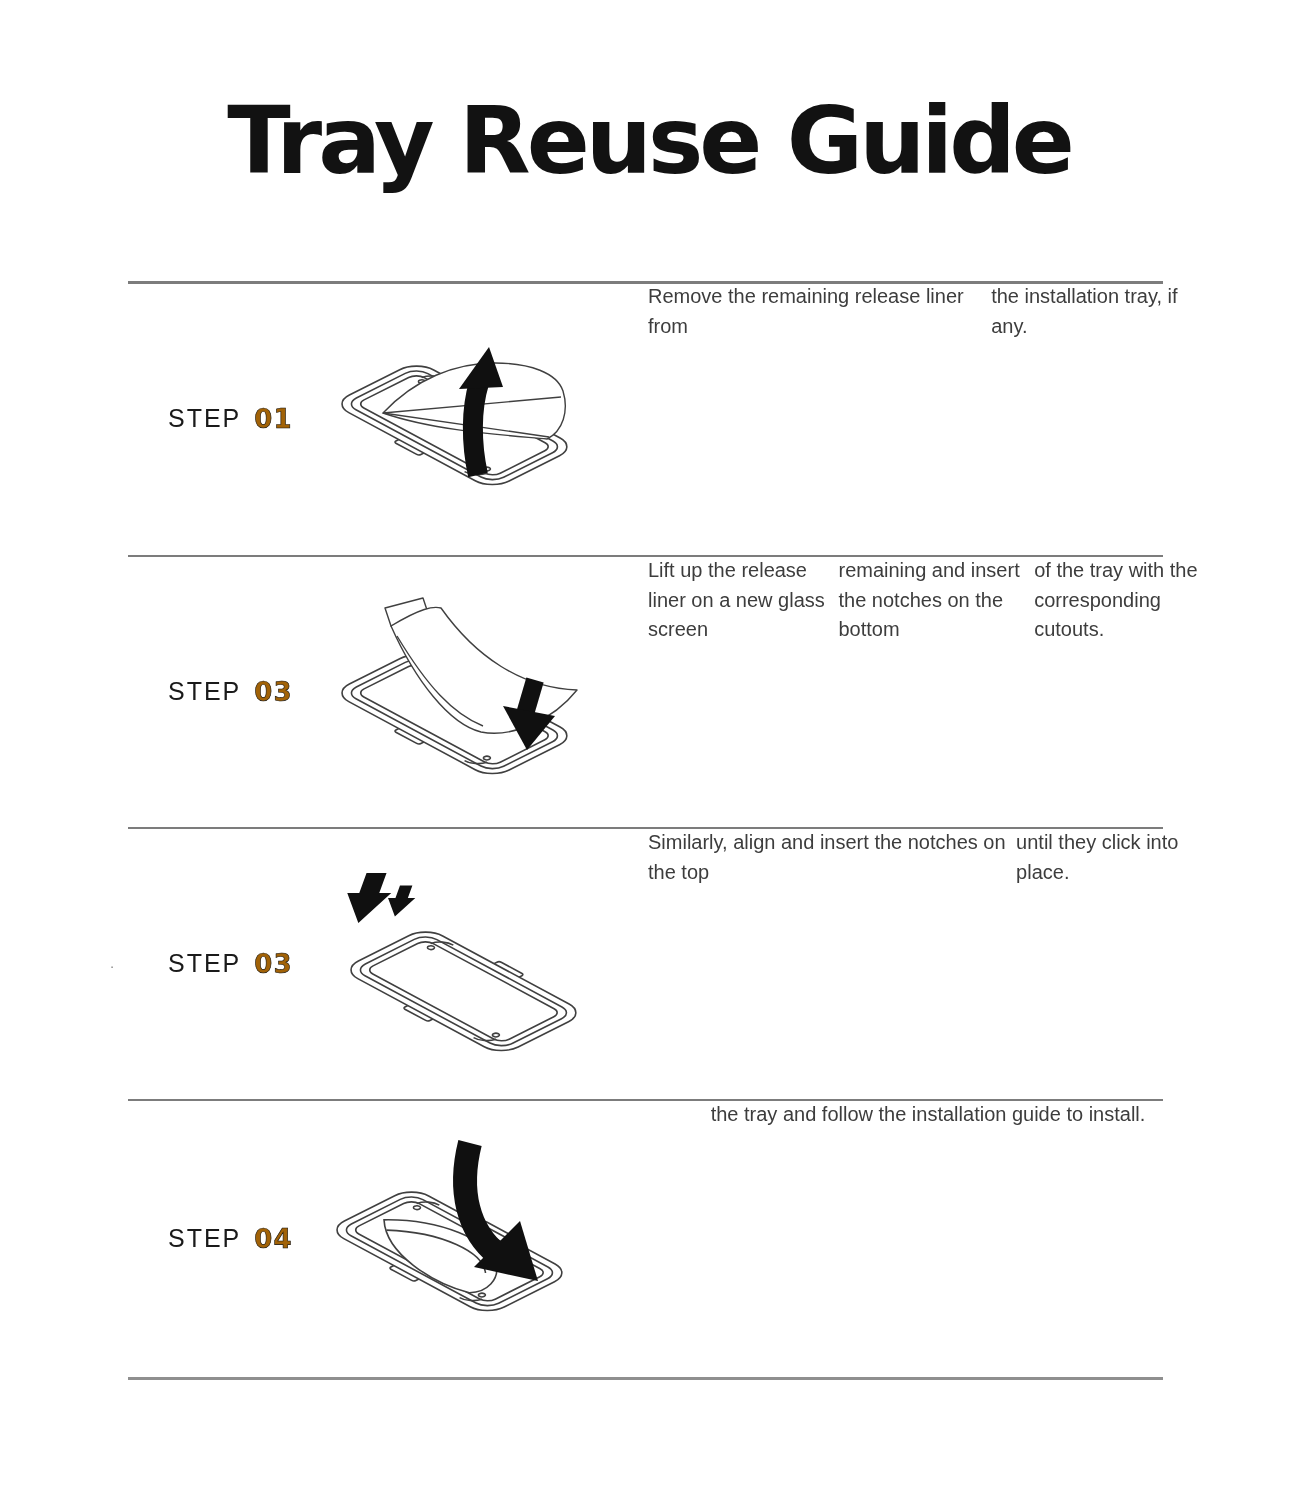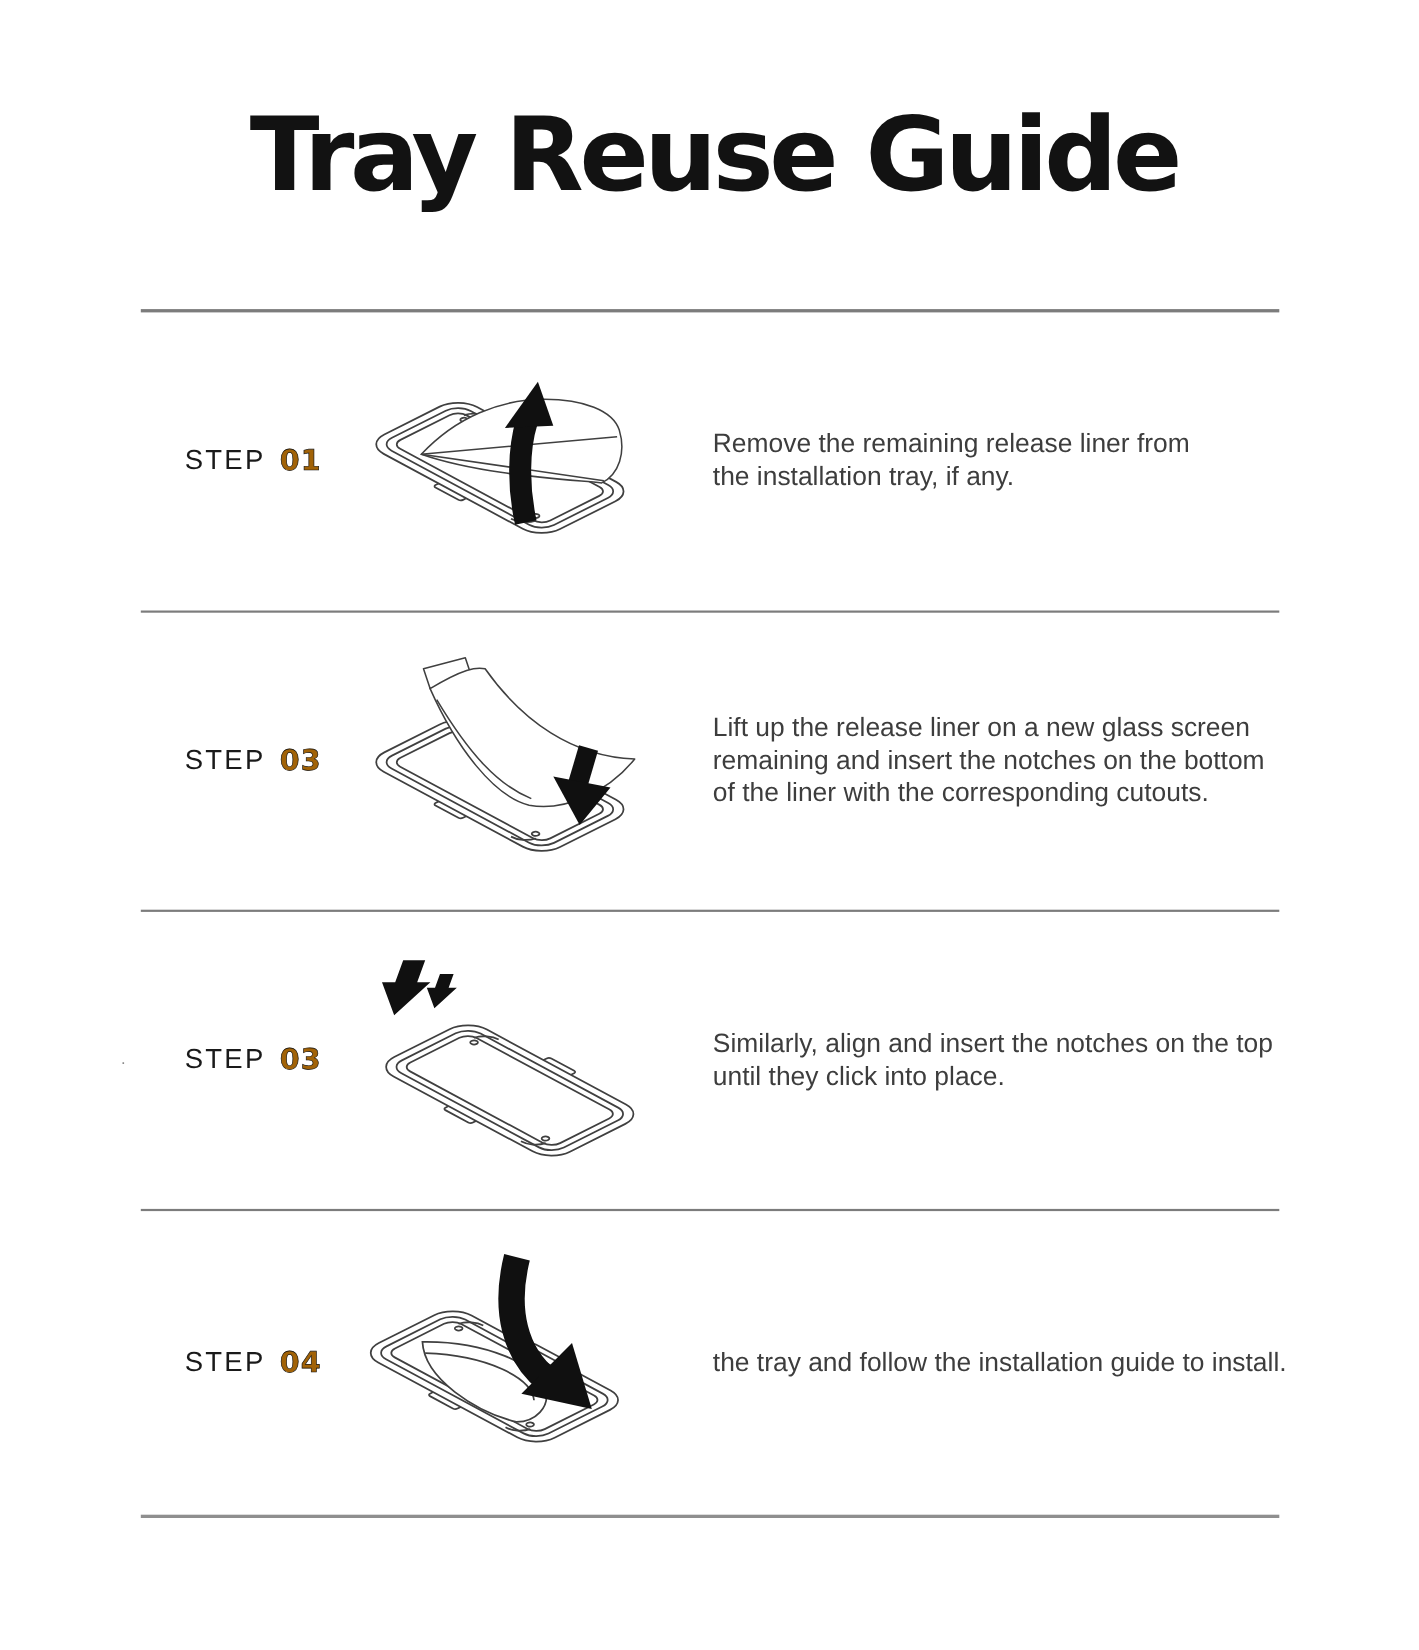--- a/index.html
+++ b/index.html
@@ -24,22 +24,22 @@
   .step.s3{top:828px;height:271px;}
   .step.s4{top:1100px;height:277px;}
 
   .step-label{position:absolute;left:168px;top:50%;transform:translateY(-50%);
               display:flex;align-items:flex-start;gap:13px;white-space:nowrap;}
   .step-word{font-size:25px;letter-spacing:2px;color:#1a1a1a;}
   .step-num{font-family:"DejaVu Sans",sans-serif;font-weight:bold;font-size:26px;
             letter-spacing:1px;color:#a16207;-webkit-text-stroke:0.6px #0f0f0f;}
 
   .desc{position:absolute;left:648px;top:0;height:100%;width:560px;
-        display:flex;flex-direction:column;justify-content:center;
-        font-size:24px;line-height:29.5px;color:#3d3d3d;}
+        display:flex;flex-direction:row;justify-content:center;
+        font-size:20px;line-height:29.5px;color:#3d3d3d;}
 
   .illus{position:absolute;}
   .illus svg{display:block;}
   .s1 .illus{left:325px;top:57px;}
   .s2 .illus{left:325px;top:36px;}
   .s3 .illus{left:328px;top:37px;}
   .s4 .illus{left:322px;top:35px;}
 
   .stray-dot{position:absolute;left:110px;top:126px;font-size:15px;color:#8a8a8a;}
 </style>
@@ -112,21 +112,21 @@
         </g>
         <g fill="#101010" stroke="none">
           <path d="M210,88 L200,122" fill="none" stroke="#101010" stroke-width="18"></path>
           <polygon points="178,114 230,124 202,158"></polygon>
         </g>
       </svg>
     </div>
     <div class="desc">
       <div>Lift up the release liner on a new glass screen</div>
       <div>remaining and insert the notches on the bottom</div>
-      <div>of the liner with the corresponding cutouts.</div>
+      <div>of the tray with the corresponding cutouts.</div>
     </div>
   </section>
 
   <section class="step s3">
     <span class="stray-dot">.</span>
     <div class="step-label">
       <span class="step-word">STEP</span>
       <span class="step-num">03</span>
     </div>
     <div class="illus">

